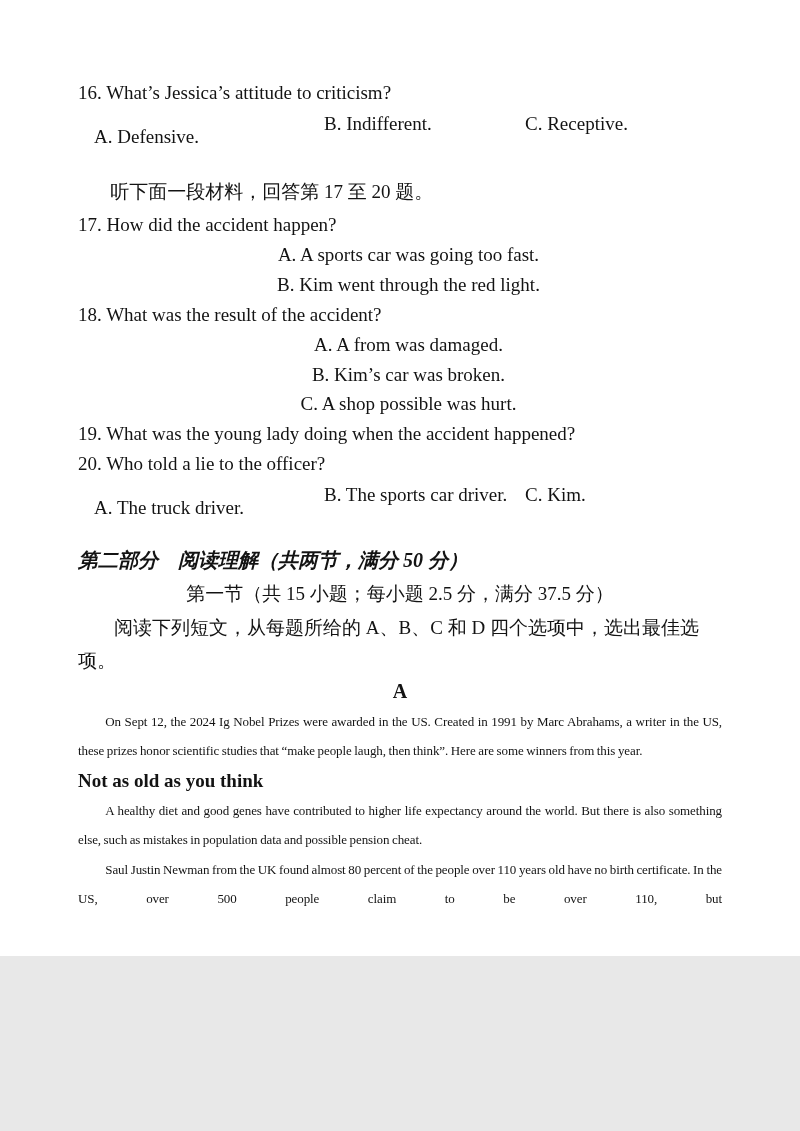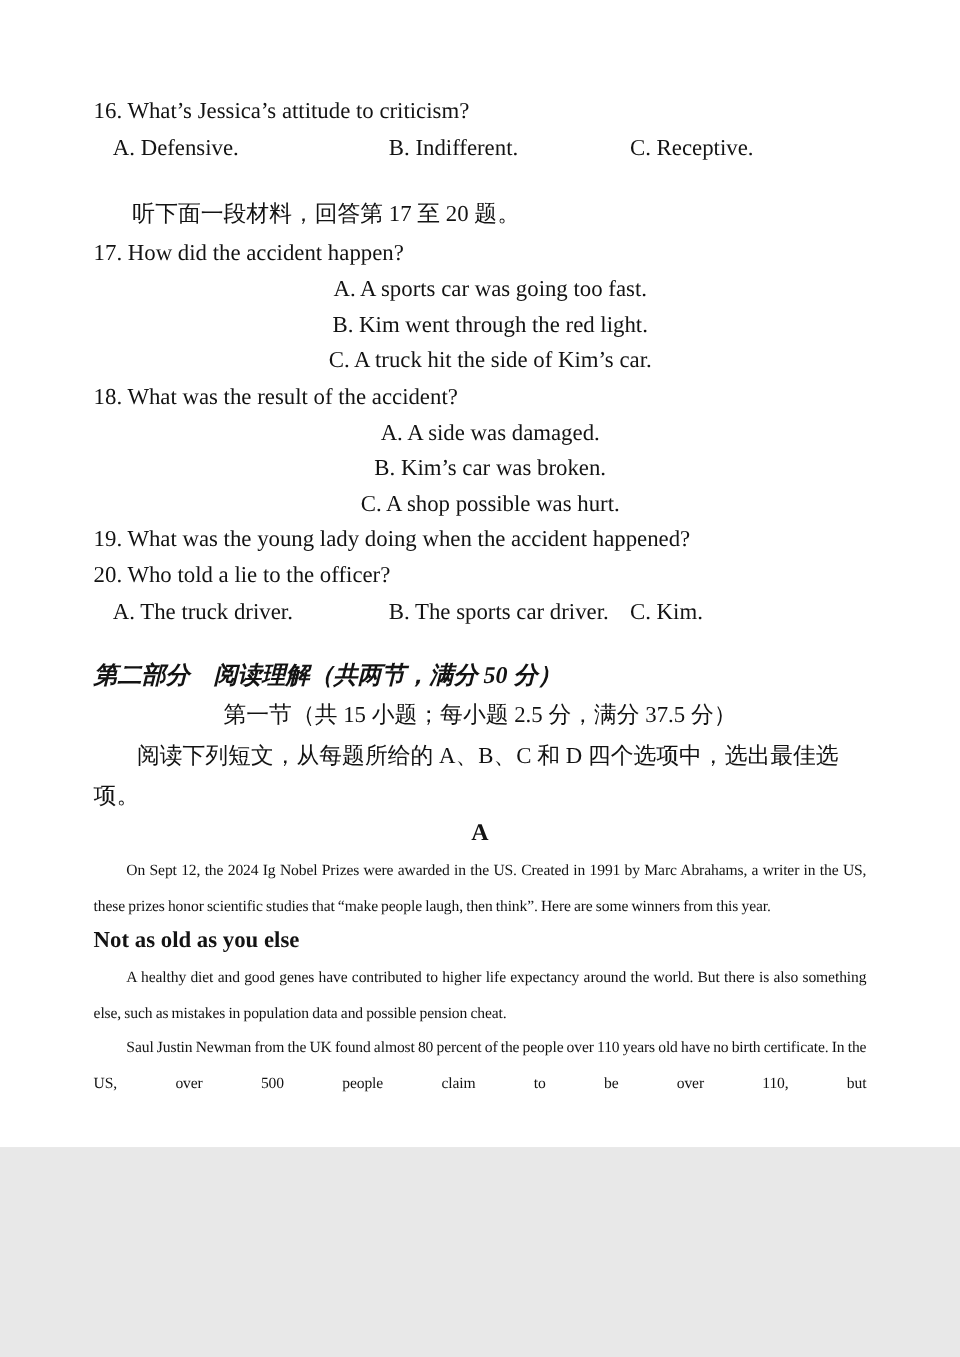--- a/index.html
+++ b/index.html
@@ -24,21 +24,21 @@
     line-height: 30px;
     white-space: nowrap;
   }
   .opt-row {
     display: flex;
     padding-left: 16px;
     font-size: 19px;
     line-height: 30px;
     margin-top: 1px;
   }
-  .opt-row .c1 { width: 230px; }
+  .opt-row .c1 { width: 230px; margin-top: 13px; }
   .opt-row .c2 { width: 201px; }
   .opt-row .c3 { flex: 1; }
   .opt-stack {
     padding-left: 17px;
     font-size: 19px;
     line-height: 29.5px;
     text-align: center;
   }
   .cn { font-size: 19px; }
   .listen-instr {
@@ -113,46 +113,45 @@
       <span class="c2">B. Indifferent.</span>
       <span class="c3">C. Receptive.</span>
     </div>
 
     <div class="cn listen-instr">听下面一段材料，回答第 17 至 20 题。</div>
 
     <div class="q-line mt-q17">17. How did the accident happen?</div>
     <div class="opt-stack">
       <div>A. A sports car was going too fast.</div>
       <div>B. Kim went through the red light.</div>
-      <div>C. A truck hit the side of Kim’s car.</div>
     </div>
 
     <div class="q-line mt-q18">18. What was the result of the accident?</div>
     <div class="opt-stack">
-      <div>A. A side was damaged.</div>
+      <div>A. A from was damaged.</div>
       <div>B. Kim’s car was broken.</div>
       <div>C. A shop possible was hurt.</div>
     </div>
 
     <div class="q-line">19. What was the young lady doing when the accident happened?</div>
 
     <div class="q-line">20. Who told a lie to the officer?</div>
     <div class="opt-row">
       <span class="c1">A. The truck driver.</span>
       <span class="c2">B. The sports car driver.</span>
       <span class="c3">C. Kim.</span>
     </div>
 
     <div class="cn part-title">第二部分　阅读理解（共两节，满分 50 分）</div>
     <div class="cn section-title">第一节（共 15 小题；每小题 2.5 分，满分 37.5 分）</div>
     <div class="cn read-instr">阅读下列短文，从每题所给的 A、B、C 和 D 四个选项中，选出最佳选项。</div>
 
     <div class="passage-label">A</div>
 
     <p class="para first">On Sept 12, the 2024 Ig Nobel Prizes were awarded in the US. Created in 1991 by Marc Abrahams, a writer in the US, these prizes honor scientific studies that “make people laugh, then think”. Here are some winners from this year.</p>
-    <div class="sub-heading">Not as old as you else</div>
+    <div class="sub-heading">Not as old as you think</div>
     <p class="para">A healthy diet and good genes have contributed to higher life expectancy around the world. But there is also something else, such as mistakes in population data and possible pension cheat.</p>
     <p class="para justify-last">Saul Justin Newman from the UK found almost 80 percent of the people over 110 years old have no birth certificate. In the US, over 500 people claim to be over 110, but</p>
 
   </div>
 
   <div class="footer">第 3 页，共 12 页</div>
 </div>
 
 </body></html>

